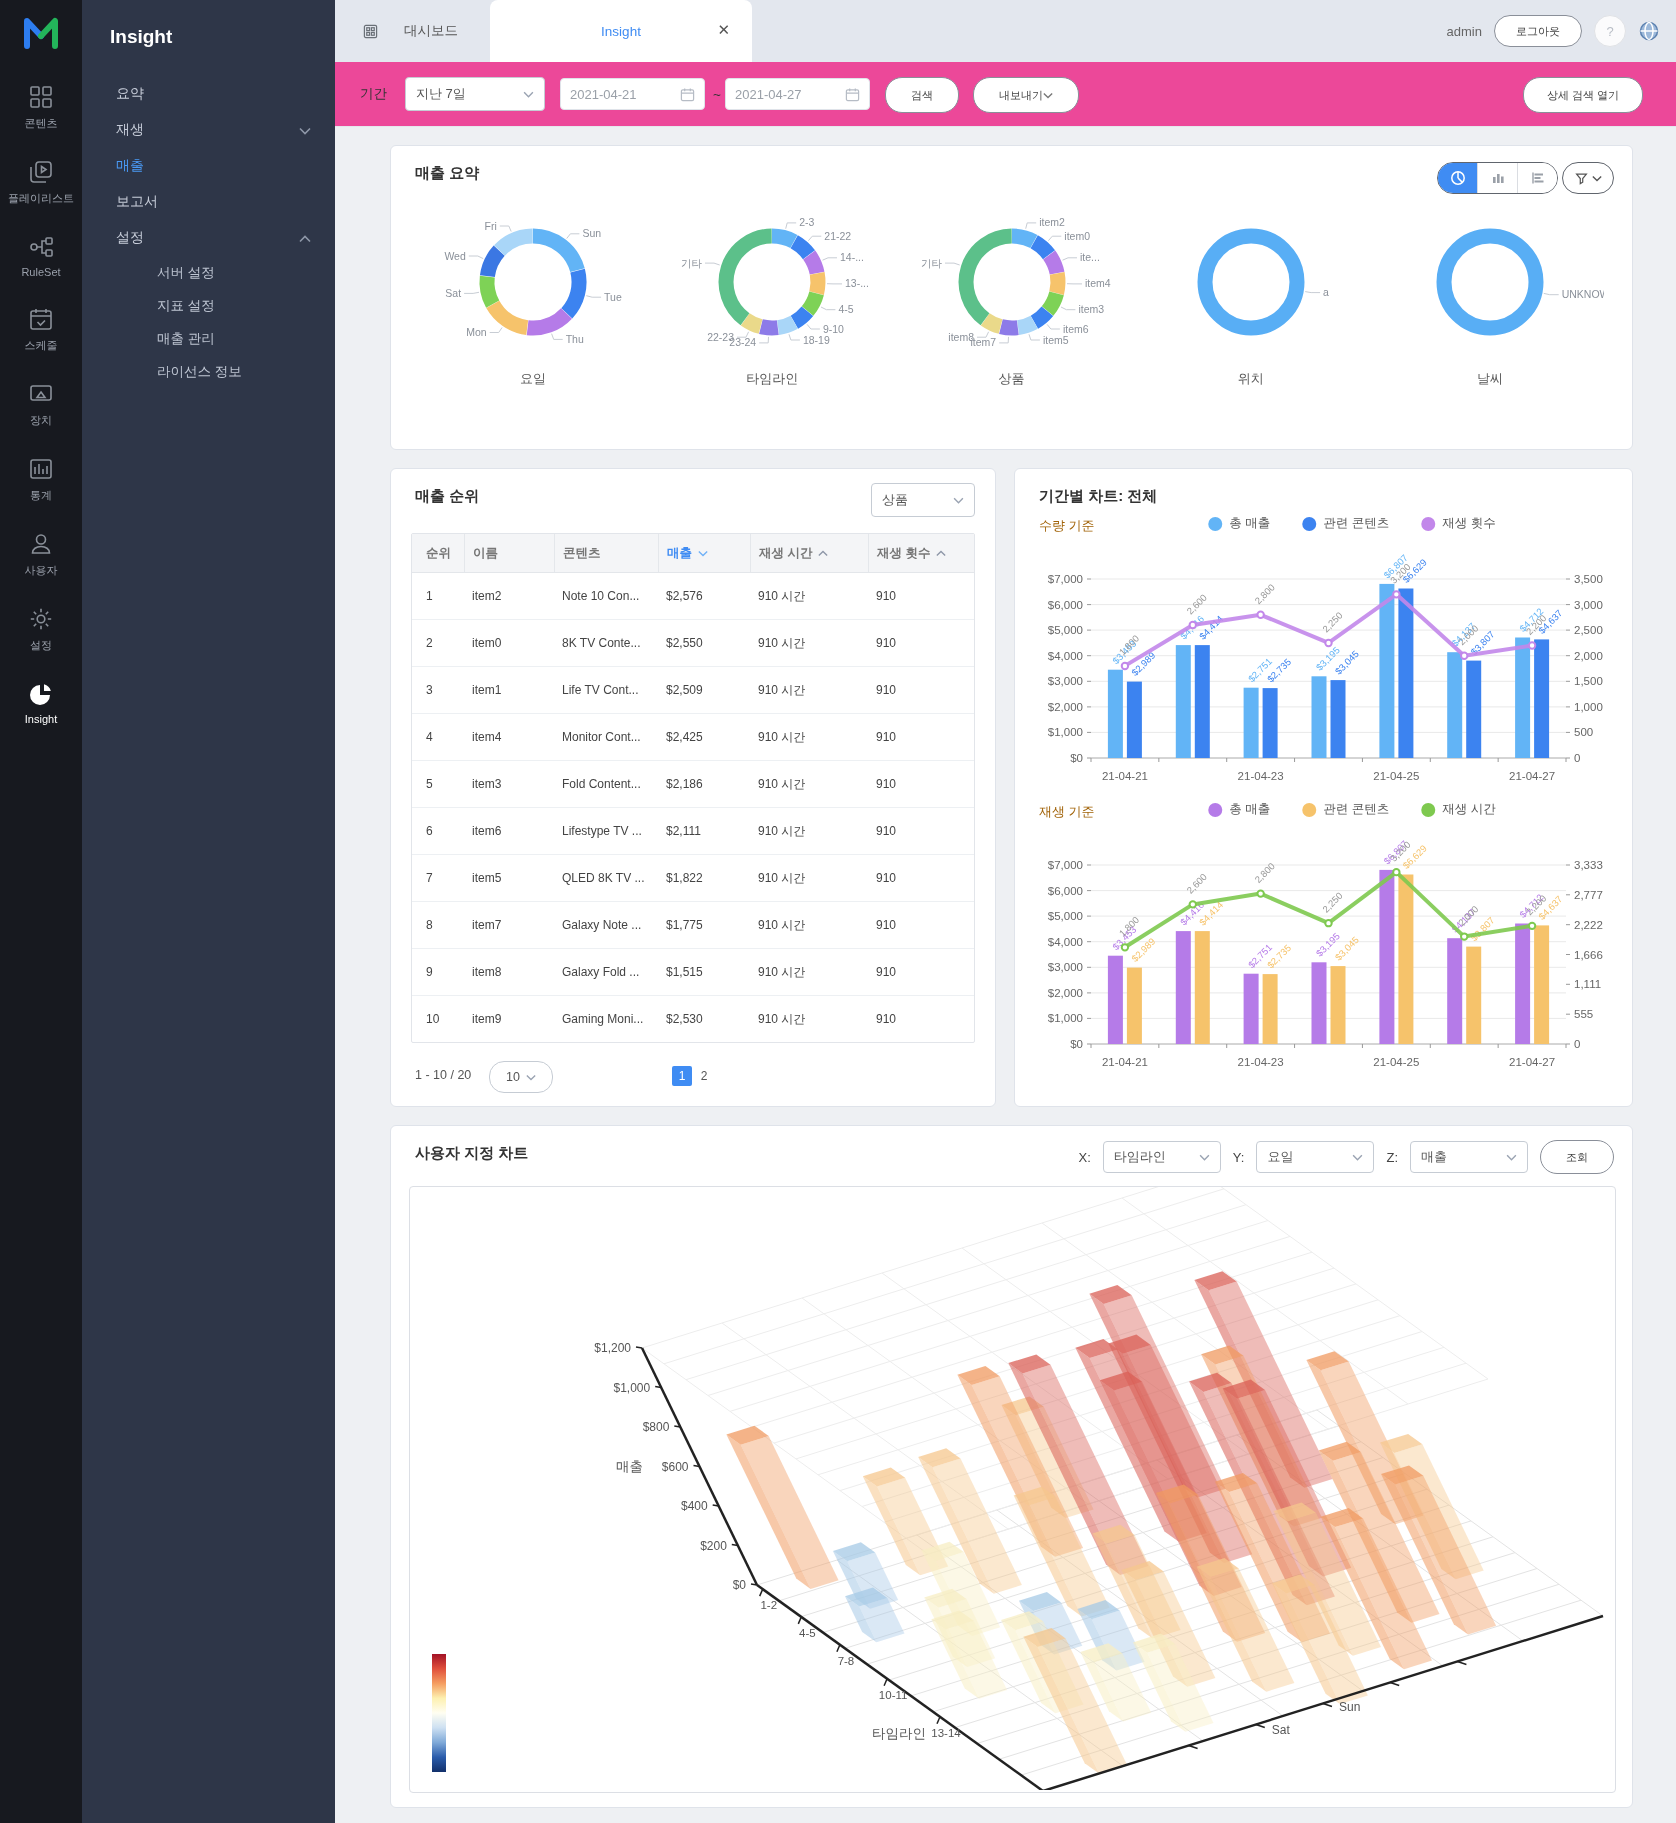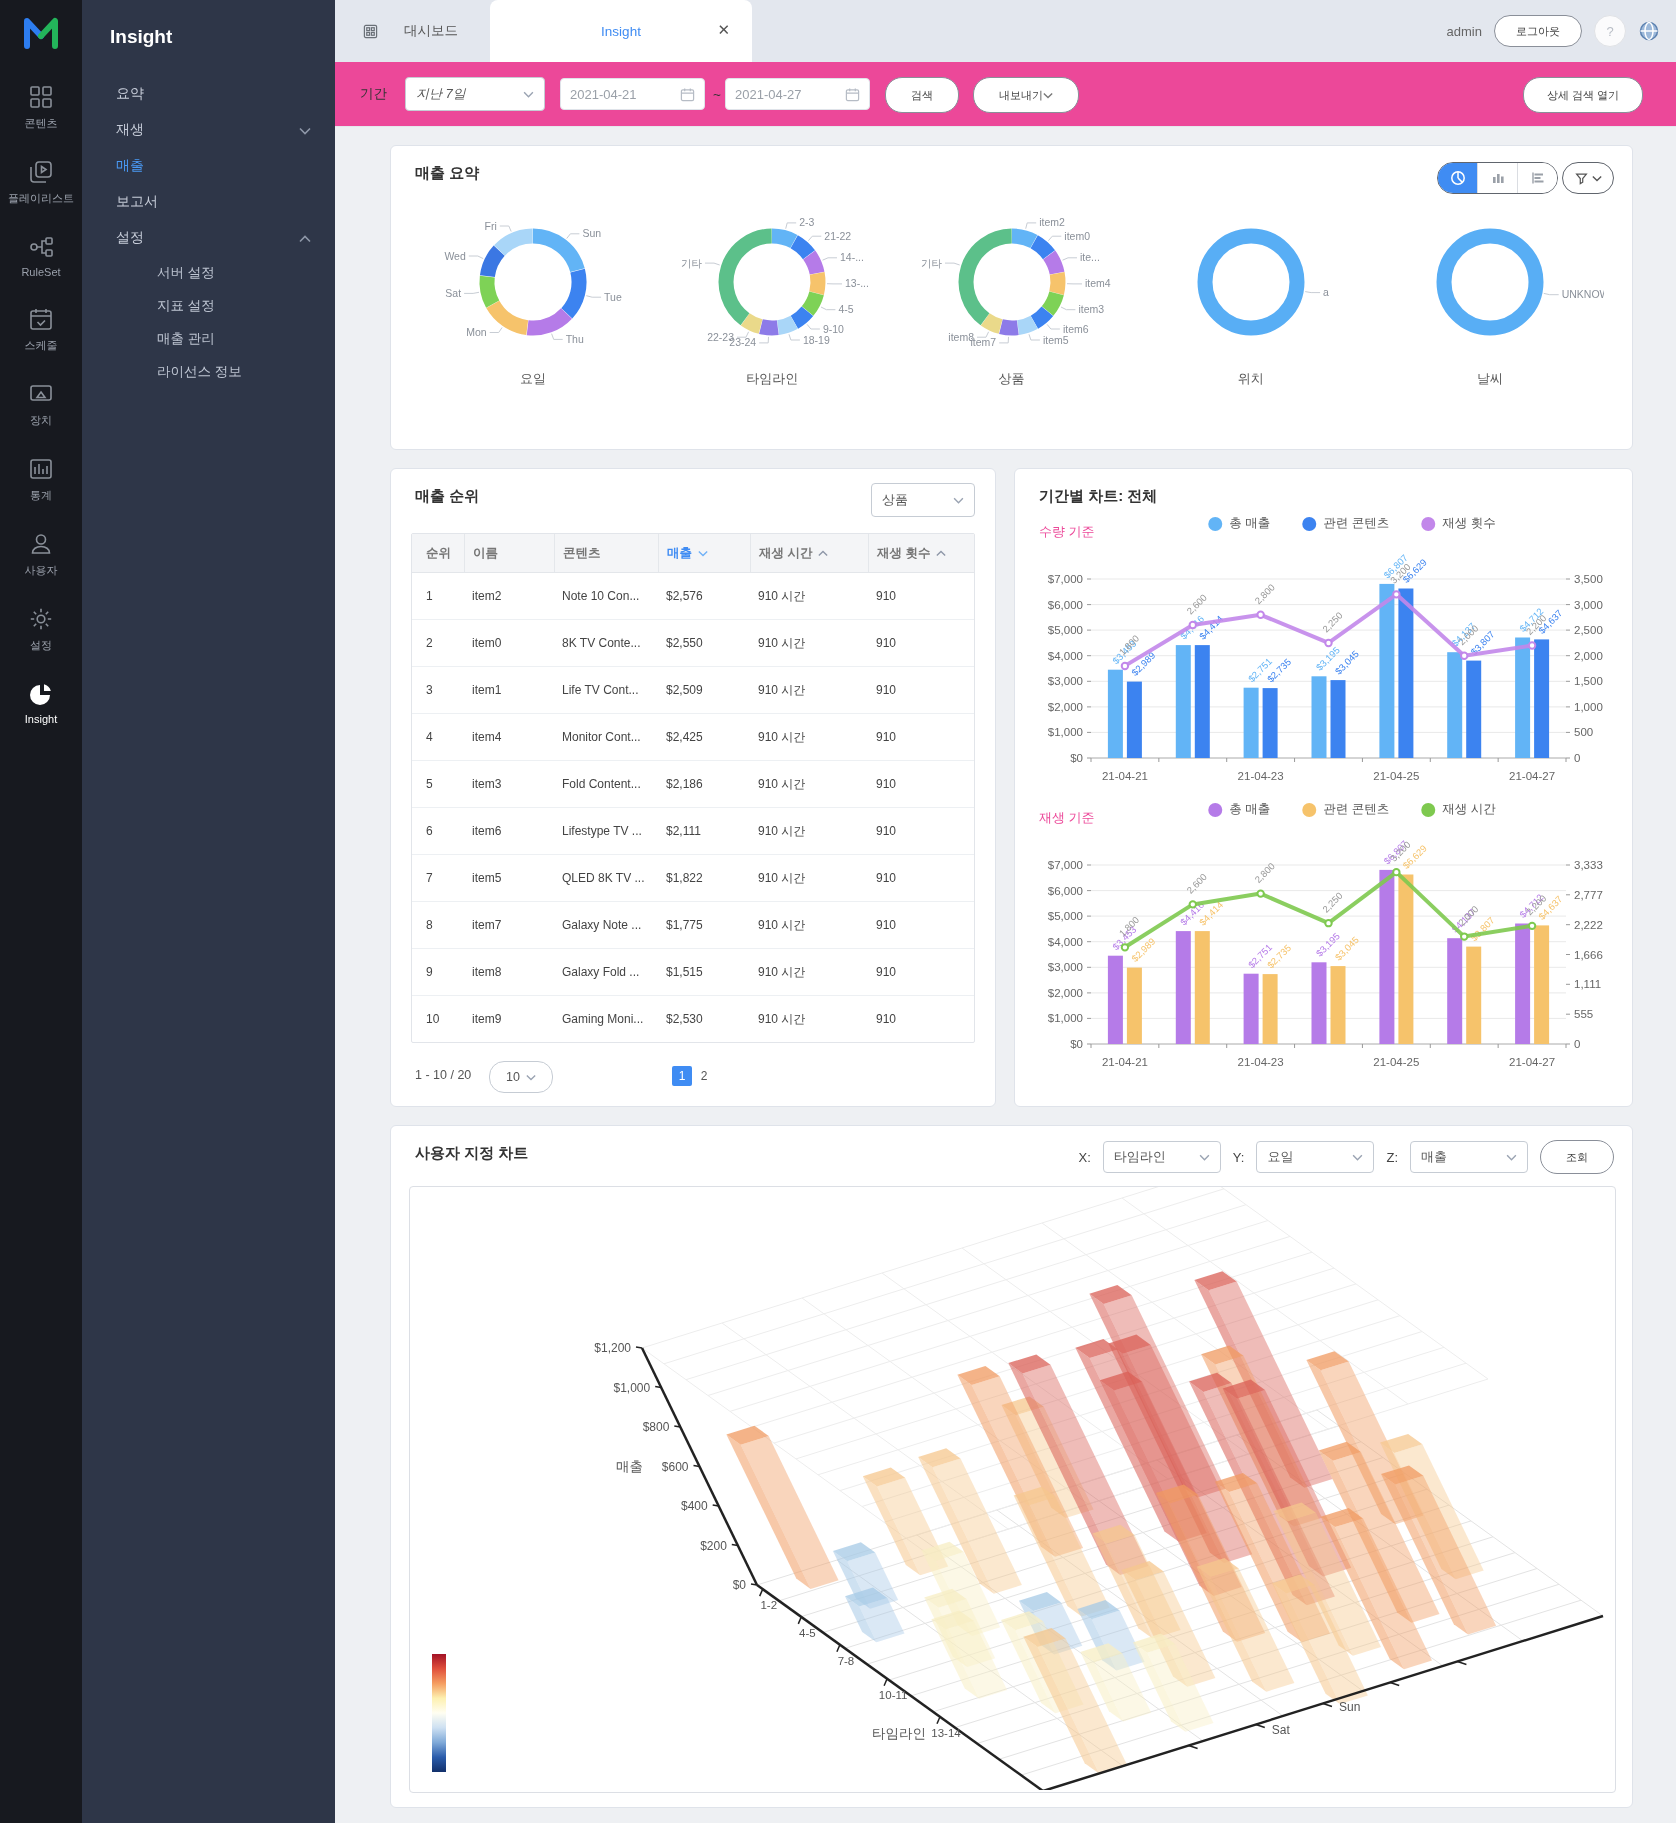--- a/index.html
+++ b/index.html
@@ -61,21 +61,21 @@
   .t-row>div{padding:0 8px;height:46px;display:flex;align-items:center;font-size:12px;color:#444;white-space:nowrap;overflow:hidden;}
   .t-row>div:first-child{padding-left:14px;}
   .pgn{position:absolute;left:20px;right:20px;top:592px;height:30px;}
   .pgn-range{position:absolute;left:4px;top:7px;font-size:12.5px;color:#555;}
   .pgn-size{position:absolute;left:78px;top:0;width:62px;height:30px;border-radius:15px;border:1px solid #c6ccd4;display:flex;align-items:center;justify-content:center;gap:6px;font-size:12.5px;color:#555;cursor:pointer;background:#fff;}
   .pgn-pages{position:absolute;left:50%;transform:translateX(-50%);top:5px;display:flex;gap:2px;}
   .pg{min-width:20px;height:20px;display:flex;align-items:center;justify-content:center;font-size:12px;color:#555;cursor:pointer;border-radius:2px;}
   .pg.on{background:#3f8cf3;color:#fff;}
   
   .chart-head{position:absolute;left:24px;right:24px;height:22px;}
-  .chart-sub{position:absolute;left:0;top:8px;font-size:13px;color:#ec4899;}
+  .chart-sub{position:absolute;left:0;top:2px;font-size:13px;color:#a16207;}
   .legend{position:absolute;left:55%;top:0;transform:translateX(-50%);display:flex;gap:32px;align-items:center;white-space:nowrap;}
   .lg-item{display:flex;align-items:center;gap:7px;font-size:12.5px;color:#555;}
   .lg-dot{width:14px;height:14px;border-radius:50%;}
   
   .cc-controls{position:absolute;right:18px;top:14px;display:flex;align-items:center;gap:12px;}
   .cc-label{font-size:13px;color:#444;}
   .inner-box{position:absolute;left:18px;top:60px;width:1205px;height:605px;border:1px solid #dcdfe5;border-radius:4px;}
   .colorbar{position:absolute;left:22px;bottom:20px;width:14px;height:118px;}
   svg text{font-family:"Liberation Sans",sans-serif;}
 </style>
@@ -226,21 +226,21 @@
           <ellipse cx="11" cy="11" rx="4" ry="8.5" stroke="#ffffff"></ellipse>
           <path d="M2.5 11h17" stroke="#ffffff"></path>
       </svg>
     </div>
   </div>
 
   <div class="filterbar">
     <div class="fb" style="left:25px;">
         <span class="fb-label">기간</span>
       </div>
-    <div class="fb sel" style="left:70px;width:140px;font-style:italic;">
+    <div class="fb sel" style="left:70px;width:140px;">
       <span>지난 7일</span>
       <svg width="11" height="7" viewBox="0 0 12 8" fill="none" stroke="#9aa3b2" stroke-width="1.6">
           <path d="M1 1.5l5 5 5-5"></path>
         </svg>
     </div>
     <div class="fb datebox" style="left:225px;width:145px;top:16px;">
       <span>2021-04-21</span>
       <svg width="15" height="15" viewBox="0 0 16 16" fill="none" stroke="#b6bcc5" stroke-width="1.3">
           <rect x="1.5" y="3" width="13" height="11.5" rx="1.5"></rect>
           <path d="M1.5 6.5h13M5 1.5v3M11 1.5v3"></path>

